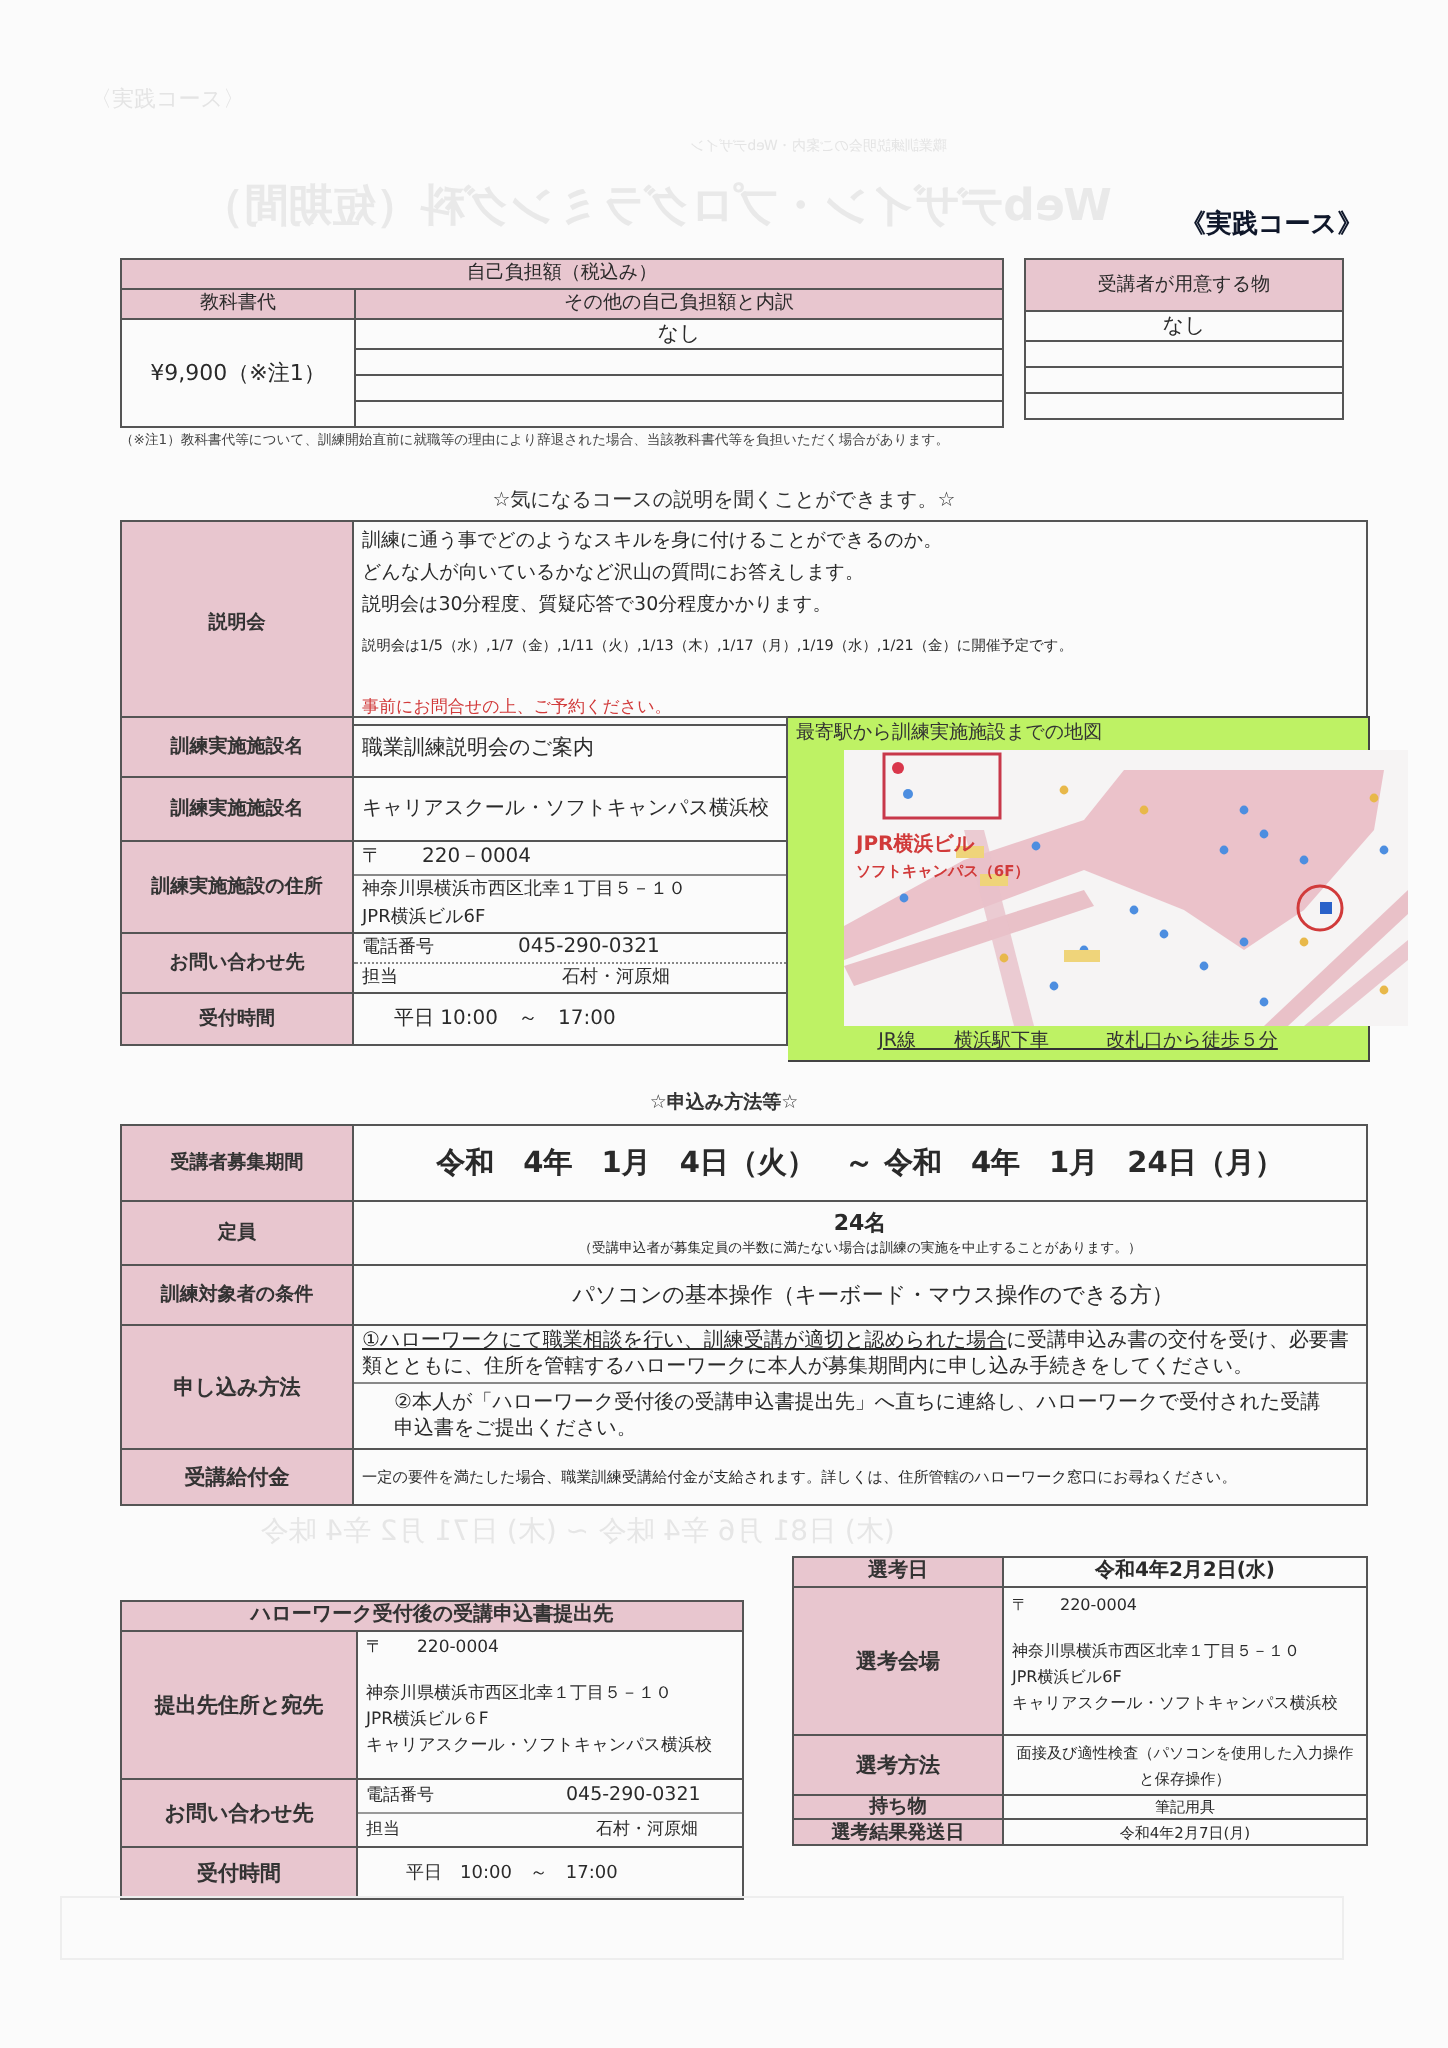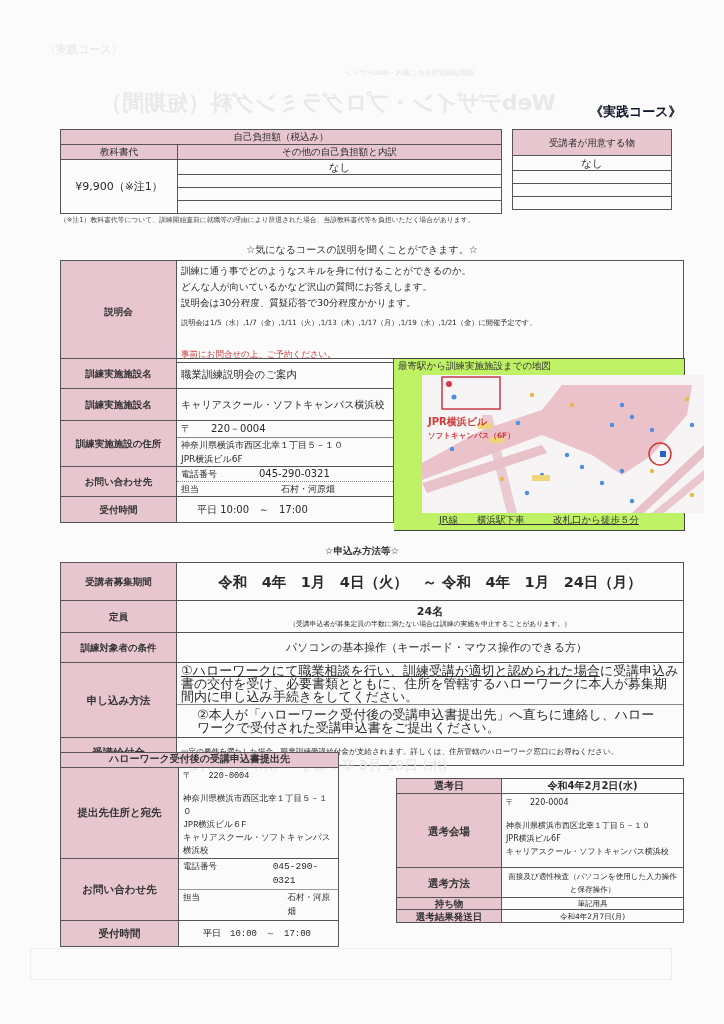--- a/index.html
+++ b/index.html
@@ -217,37 +217,37 @@
       <div style="font-weight:bold;font-size:11px;">24名</div>
       <div style="font-size:6.8px;line-height:10px;">（受講申込者が募集定員の半数に満たない場合は訓練の実施を中止することがあります。）</div>
     </td>
   </tr>
   <tr style="height:30px">
     <td class="hcell pink">訓練対象者の条件</td>
     <td class="center" style="font-size:11px;padding-left:17px;">パソコンの基本操作（キーボード・マウス操作のできる方）</td>
   </tr>
   <tr style="height:56px">
     <td class="hcell pink" style="font-size:10.5px;">申し込み方法</td>
-    <td style="padding:0;font-size:13px;line-height:13px;">
+    <td style="padding:0;font-size:10px;line-height:13px;">
       <div style="padding:1px 4px;border-bottom:1px solid #888;">
         <span style="text-decoration:underline;">①ハローワークにて職業相談を行い、訓練受講が適切と認められた場合</span><span>に受講申込み書の交付を受け、必要書類とともに、住所を管轄するハローワークに本人が募集期間内に申し込み手続きをしてください。</span>
       </div>
       <div style="padding:3px 20px;">②本人が「ハローワーク受付後の受講申込書提出先」へ直ちに連絡し、ハローワークで受付された受講申込書をご提出ください。</div>
     </td>
   </tr>
   <tr style="height:28px">
     <td class="hcell pink" style="font-size:10.5px;">受講給付金</td>
     <td style="font-size:7.6px;">一定の要件を満たした場合、職業訓練受講給付金が支給されます。詳しくは、住所管轄のハローワーク窓口にお尋ねください。</td>
   </tr>
 </tbody>
   </table>
 
 <div class="ghost" style="left:130px;top:757px;font-size:14px;color:#e6e6e6;transform:scaleX(-1);">(木) 日81 月6 辛4 味令 ~ (木) 日71 月2 辛4 味令</div>
 
-<table class="outer" style="left:60px;top:752px;width:279px;font-family:Liberation Mono, monospace;">
+<table class="outer" style="left:60px;top:800px;width:312px;">
   <colgroup>
       <col style="width:118px">
       <col>
     </colgroup>
   <tbody>
       <tr style="height:15px">
     <td colspan="2" class="hcell pink" style="font-size:10px;">ハローワーク受付後の受講申込書提出先</td>
   </tr>
   <tr style="height:74px">
     <td class="hcell pink" style="font-size:10.5px;">提出先住所と宛先</td>

